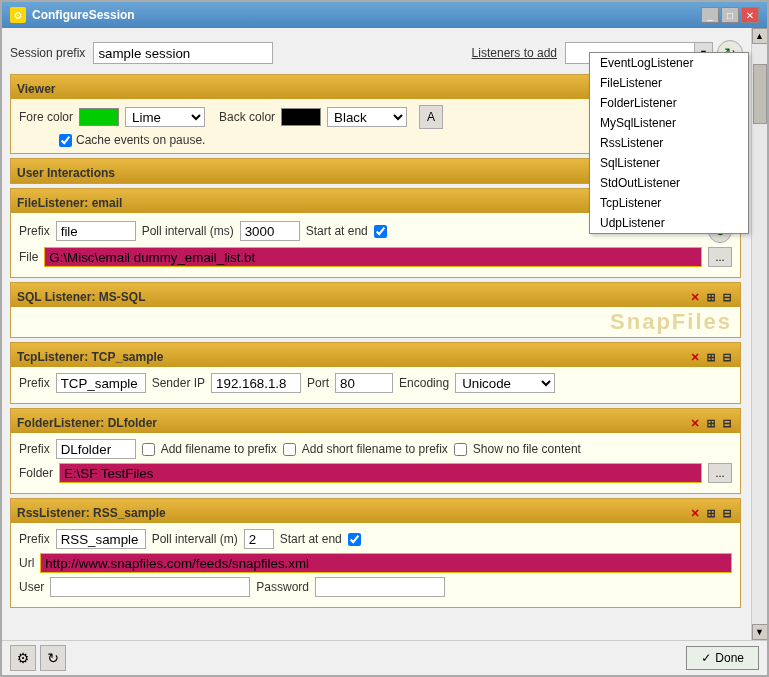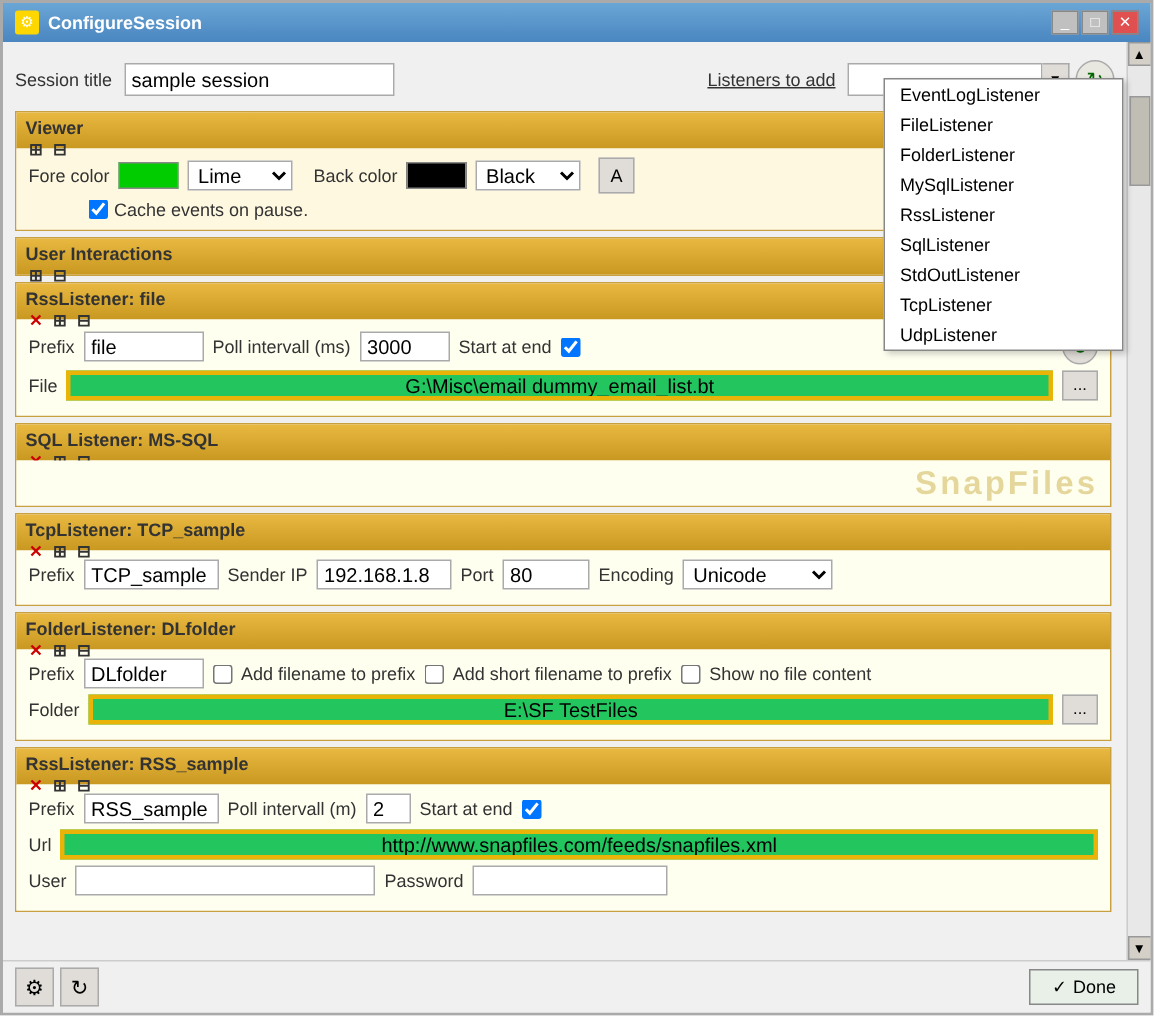--- a/index.html
+++ b/index.html
@@ -155,24 +155,23 @@
     .section {
       border: 1px solid #c8a040;
       background: white;
     }
     .section-header {
       background: linear-gradient(to bottom, #e8b840, #c89820);
       color: #333;
       font-weight: bold;
       padding: 3px 6px;
       display: flex;
-      align-items: flex-start;
+      align-items: flex-end;
       justify-content: space-between;
       height: 24px;
-      flex-direction: column;
     }
     .section-header-title { font-size: 12px; font-weight: bold; }
     .section-header-icons { display: flex; gap: 2px; }
     .header-icon {
       width: 14px; height: 14px;
       cursor: pointer;
       display: flex; align-items: center; justify-content: center;
       font-size: 11px;
     }
     .section-body { padding: 6px 8px; background: #fffff0; }
@@ -191,45 +190,44 @@
       display: inline-block;
     }
     .color-dropdown {
       display: flex; align-items: center;
     }
     .color-select {
       border: 1px solid #aaa;
       background: white;
       padding: 1px 2px;
       height: 20px;
-      width: 70px;
+      width: 80px;
     }
     .icon-btn {
       width: 24px; height: 24px;
       background: #e0ddd8;
       border: 1px solid #aaa;
       cursor: pointer;
       display: flex; align-items: center; justify-content: center;
     }
     .cache-row {
-      display: flex; align-items: flex-start; gap: 4px;
+      display: flex; align-items: flex-end; gap: 4px;
       padding-left: 40px;
     }
 
     
     .row { display: flex; align-items: center; gap: 6px; margin-bottom: 4px; }
     .small-input {
       border: 1px solid #aaa; background: white;
       padding: 2px 4px; height: 20px;
     }
     .wide-input {
-      border: 3px solid #eab308; background: #22c55e;
+      border: 1px solid #eab308; background: #be185d;
       padding: 2px 4px; height: 20px;
       flex: 1;
-      text-align: center;
     }
     .browse-btn {
       width: 24px; height: 20px;
       background: #e0ddd8;
       border: 1px solid #aaa;
       cursor: pointer;
       display: flex; align-items: center; justify-content: center;
       font-size: 11px;
     }
     .refresh-btn {
@@ -324,21 +322,21 @@
       <div class="title-btn">_</div>
       <div class="title-btn">□</div>
       <div class="title-btn close">✕</div>
     </div>
   </div>
 
   <div class="content-area">
     <div class="main-content">
 
       <div class="top-bar">
-        <span class="label">Session title</span>
+        <span class="label">Session prefix</span>
         <input class="session-input" type="text" value="sample session" style="">
         <span class="label listeners-label">Listeners to add</span>
         <div style="display:flex;align-items:center;position:relative;">
           <input class="dropdown-select" type="text" value="" style="">
           <div class="dropdown-arrow-btn">▼</div>
           <div class="add-btn" style="margin-left:4px;">↻</div>
         </div>
       </div>
 
       <div class="dropdown-popup" style="top: 52px; right: 20px; left: auto;">
@@ -393,21 +391,21 @@
             <span class="section-header-title">User Interactions</span>
             <div class="section-header-icons">
               <div class="header-icon">⊞</div>
               <div class="header-icon">⊟</div>
             </div>
           </div>
         </div>
 
         <div class="section">
           <div class="section-header">
-            <span class="section-header-title">RssListener: file</span>
+            <span class="section-header-title">FileListener: email</span>
             <div class="section-header-icons">
               <div class="header-icon" style="color:#cc0000;">✕</div>
               <div class="header-icon">⊞</div>
               <div class="header-icon">⊟</div>
             </div>
           </div>
           <div class="section-body">
             <div class="row">
               <span class="label">Prefix</span>
               <input class="small-input" type="text" style="width: 80px;" value="file">

